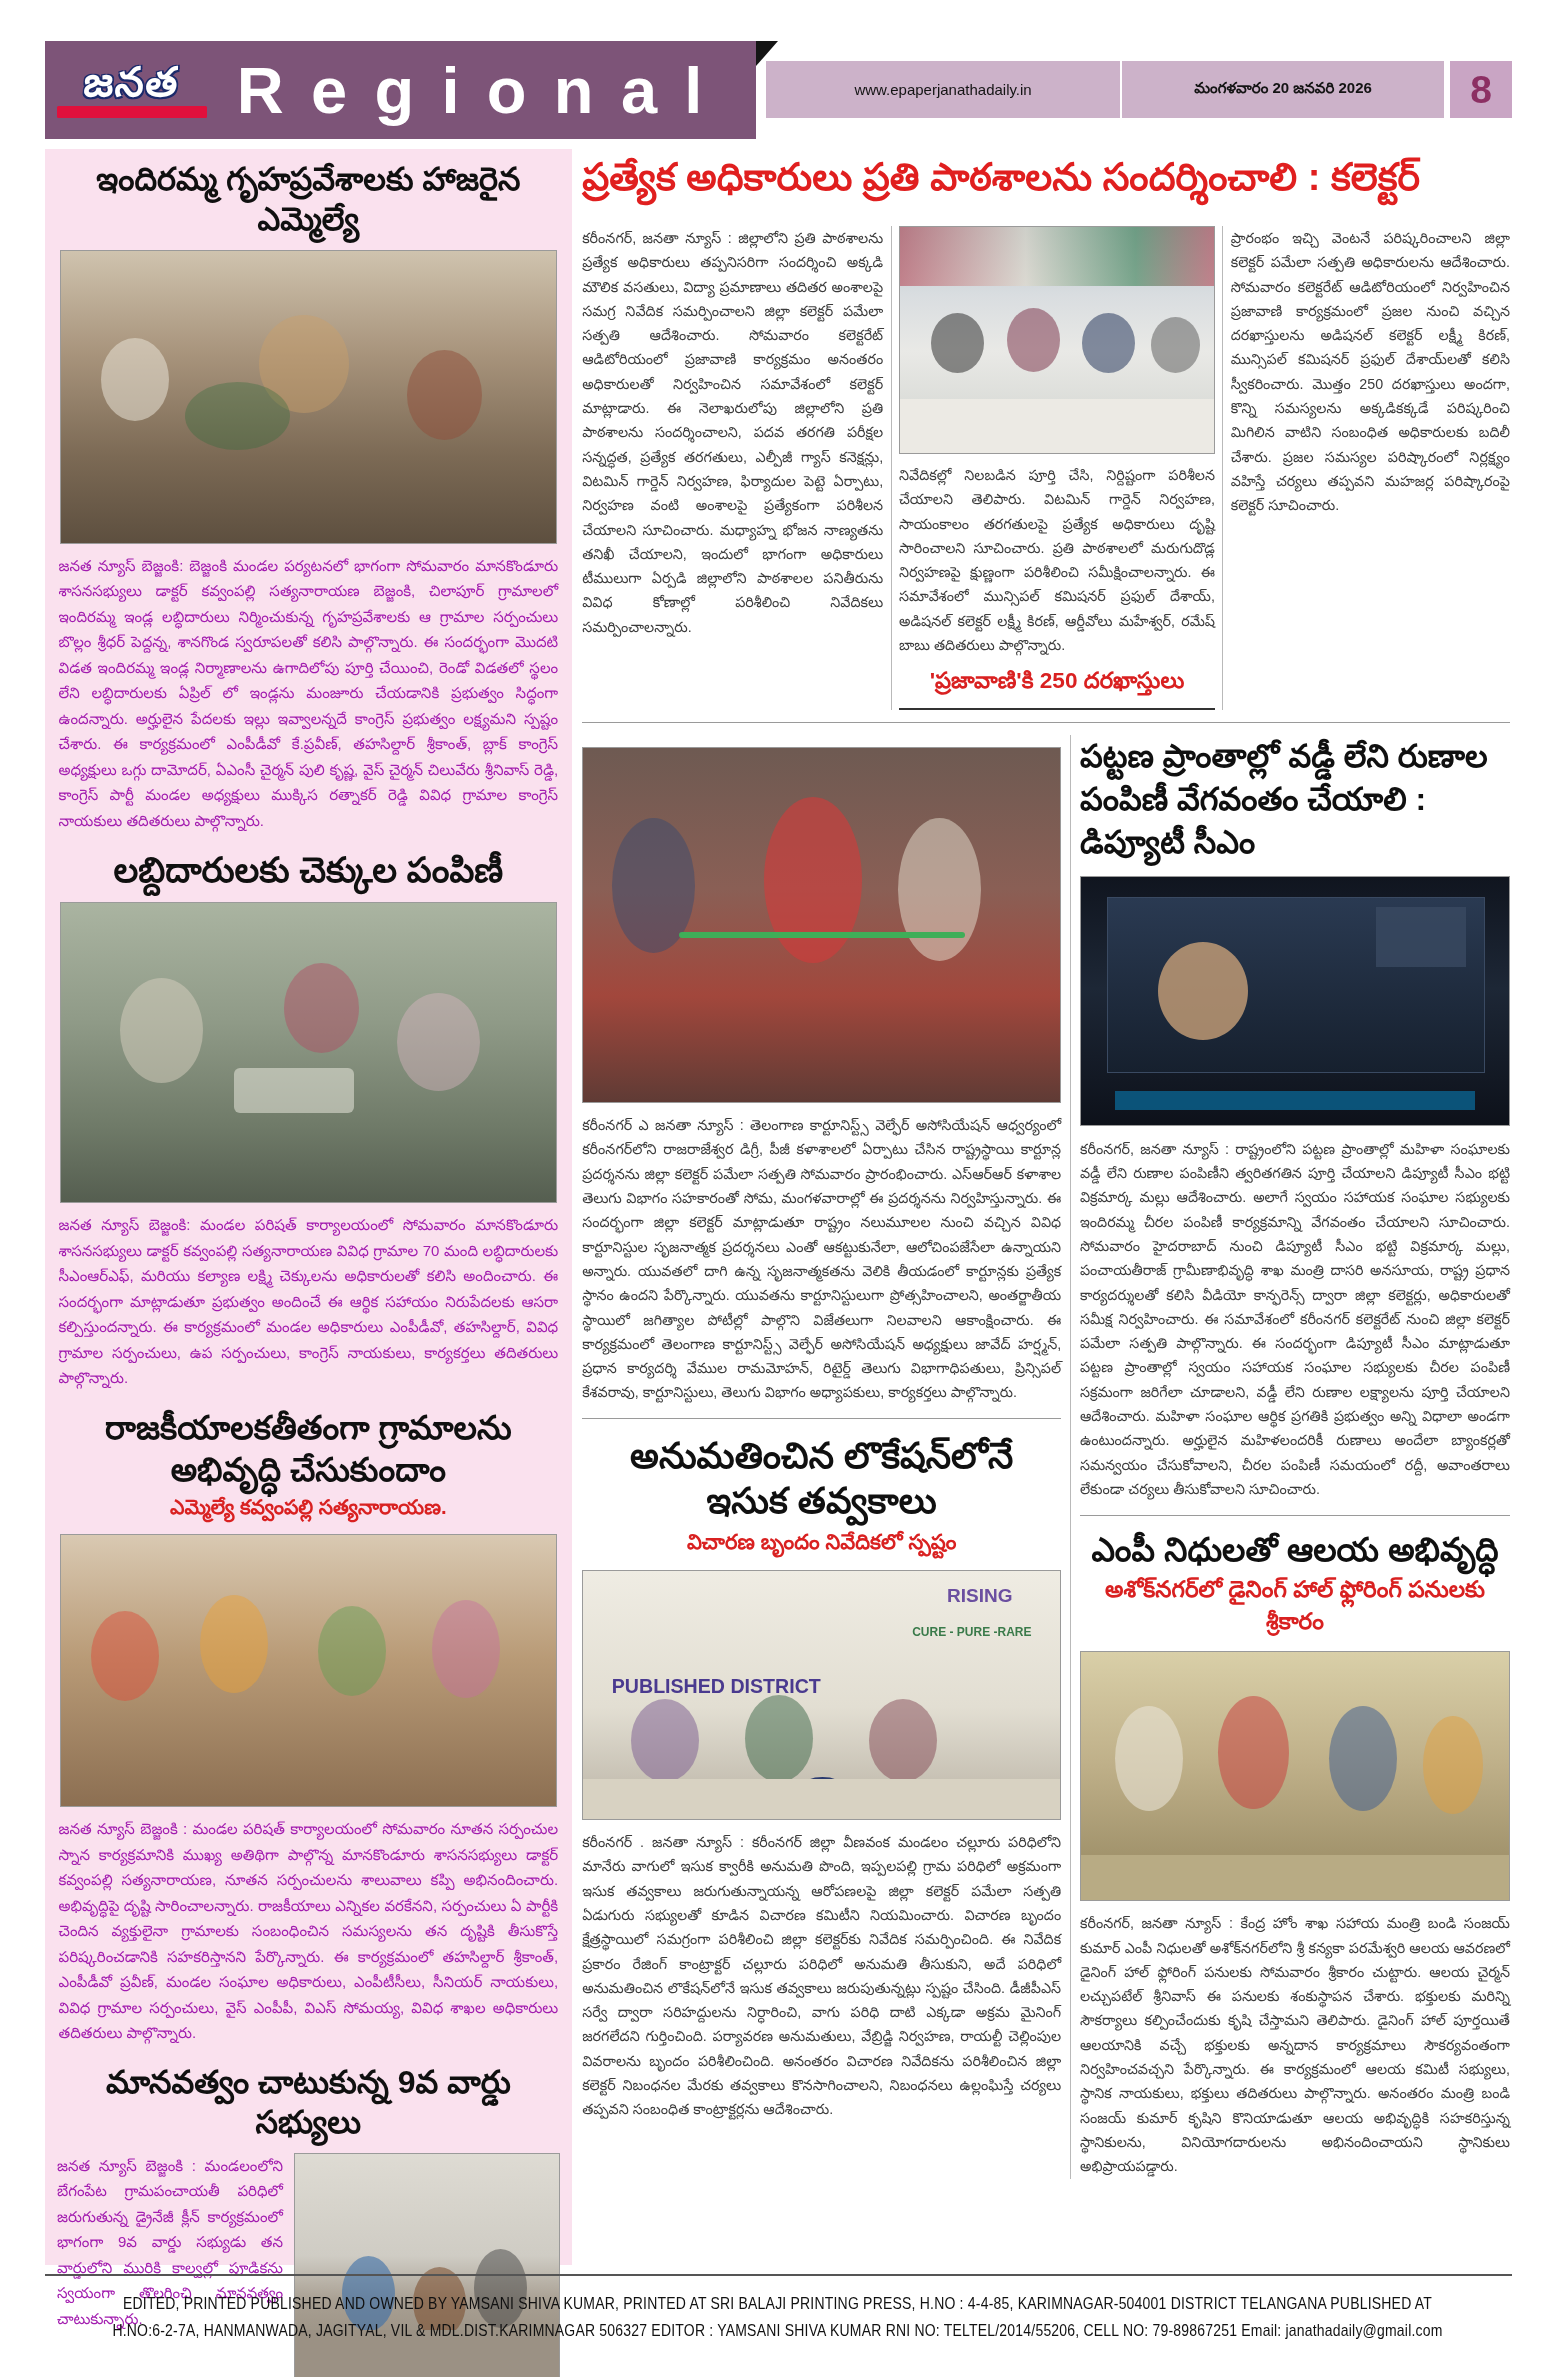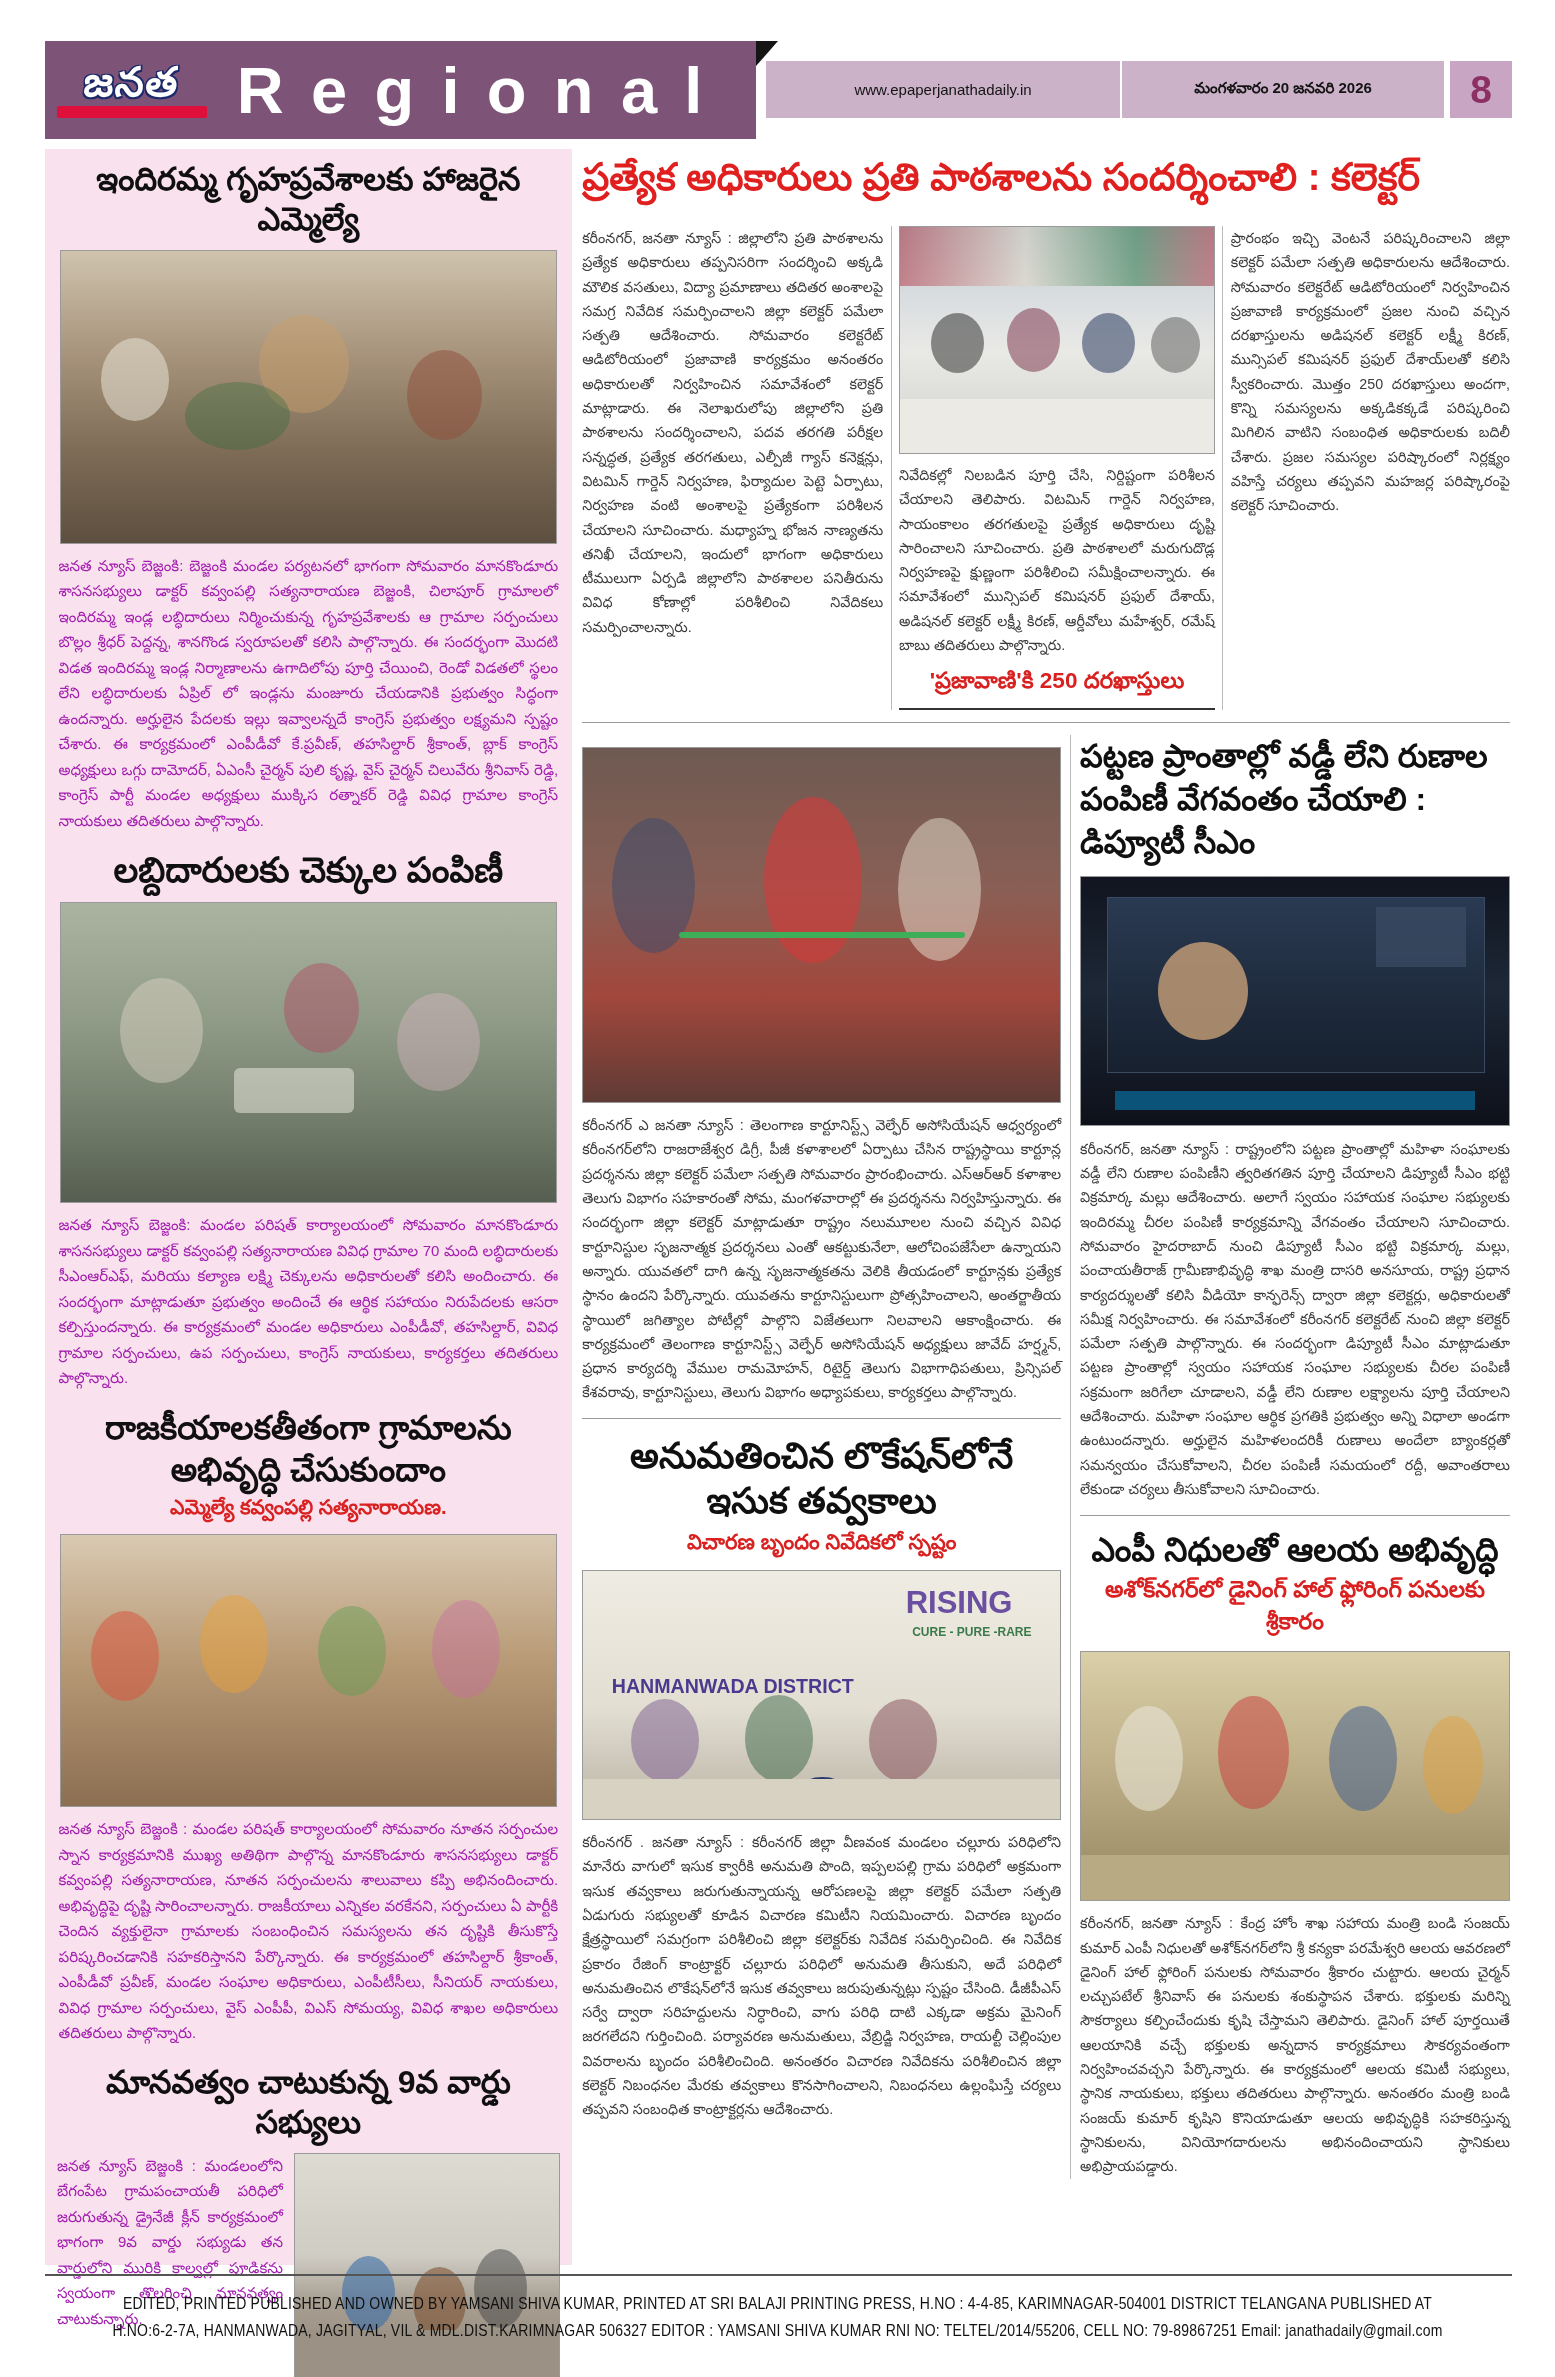--- a/index.html
+++ b/index.html
@@ -183,23 +183,23 @@
             </div>
             <div class="body-txt" style="font-size:14.3px;">కరీంనగర్ ఎ జనతా న్యూస్ : తెలంగాణ కార్టూనిస్ట్స్ వెల్ఫేర్ అసోసియేషన్ ఆధ్వర్యంలో కరీంనగర్‌లోని రాజరాజేశ్వర డిగ్రీ, పీజీ కళాశాలలో ఏర్పాటు చేసిన రాష్ట్రస్థాయి కార్టూన్ల ప్రదర్శనను జిల్లా కలెక్టర్ పమేలా సత్పతి సోమవారం ప్రారంభించారు. ఎస్ఆర్ఆర్ కళాశాల తెలుగు విభాగం సహకారంతో సోమ, మంగళవారాల్లో ఈ ప్రదర్శనను నిర్వహిస్తున్నారు. ఈ సందర్భంగా జిల్లా కలెక్టర్ మాట్లాడుతూ రాష్ట్రం నలుమూలల నుంచి వచ్చిన వివిధ కార్టూనిస్టుల సృజనాత్మక ప్రదర్శనలు ఎంతో ఆకట్టుకునేలా, ఆలోచింపజేసేలా ఉన్నాయని అన్నారు. యువతలో దాగి ఉన్న సృజనాత్మకతను వెలికి తీయడంలో కార్టూన్లకు ప్రత్యేక స్థానం ఉందని పేర్కొన్నారు. యువతను కార్టూనిస్టులుగా ప్రోత్సహించాలని, అంతర్జాతీయ స్థాయిలో జగిత్యాల పోటీల్లో పాల్గొని విజేతలుగా నిలవాలని ఆకాంక్షించారు. ఈ కార్యక్రమంలో తెలంగాణ కార్టూనిస్ట్స్ వెల్ఫేర్ అసోసియేషన్ అధ్యక్షులు జావేద్ హర్ష్మన్, ప్రధాన కార్యదర్శి వేముల రామమోహన్, రిటైర్డ్ తెలుగు విభాగాధిపతులు, ప్రిన్సిపల్ కేశవరావు, కార్టూనిస్టులు, తెలుగు విభాగం అధ్యాపకులు, కార్యకర్తలు పాల్గొన్నారు.</div>
           </div>
 
           <div class="hline" style="margin:13.5px 0;"></div>
 
           <div class="art">
             <div class="h-black" style="font-size:36px;padding:0 7.5px;">అనుమతించిన లొకేషన్‌లోనే ఇసుక తవ్వకాలు</div>
             <div class="sub-red" style="font-size:21px;margin-top:7.5px;">విచారణ బృందం నివేదికలో స్పష్టం</div>
             <div class="photo p-C" style="height:248px;margin:10.5px 0 10.5px 0;">
-              <div class="ph-text" style="right:10%;top:6%;font-size:31px;color:#6b4fa0;">RISING</div>
+              <div class="ph-text" style="right:10%;top:6%;font-size:19px;color:#6b4fa0;">RISING</div>
               <div class="ph-text" style="right:6%;top:22%;font-size:12px;color:#3a7a4a;">CURE - PURE -RARE</div>
-              <div class="ph-text" style="left:6%;top:42%;font-size:19.6px;color:#4a3a8f;">HANMANWADA DISTRICT</div>
+              <div class="ph-text" style="left:6%;top:42%;font-size:19.6px;color:#4a3a8f;">PUBLISHED DISTRICT</div>
               <div class="ph-text" style="left:46%;bottom:10%;font-size:11.3px;color:#ffffff;background:#2a3a6e;padding:2.3px 6px;border-radius:50%;">I&amp;PR</div>
               <div class="blob" style="left:10%;top:52%;width:68px;height:83px;background:#7a5a8f;opacity:.5;"></div>
               <div class="blob" style="left:34%;top:50%;width:68px;height:87px;background:#2a5a3a;opacity:.45;"></div>
               <div class="blob" style="left:60%;top:52%;width:68px;height:83px;background:#7a3a4a;opacity:.45;"></div>
               <div style="position:absolute;left:0;bottom:0;width:100%;height:16%;background:#d8d2c2;"></div>
             </div>
             <div class="body-txt" style="font-size:14.3px;">కరీంనగర్ . జనతా న్యూస్ : కరీంనగర్ జిల్లా వీణవంక మండలం చల్లూరు పరిధిలోని మానేరు వాగులో ఇసుక క్వారీకి అనుమతి పొంది, ఇప్పలపల్లి గ్రామ పరిధిలో అక్రమంగా ఇసుక తవ్వకాలు జరుగుతున్నాయన్న ఆరోపణలపై జిల్లా కలెక్టర్ పమేలా సత్పతి ఏడుగురు సభ్యులతో కూడిన విచారణ కమిటీని నియమించారు. విచారణ బృందం క్షేత్రస్థాయిలో సమగ్రంగా పరిశీలించి జిల్లా కలెక్టర్‌కు నివేదిక సమర్పించింది. ఈ నివేదిక ప్రకారం రేజింగ్ కాంట్రాక్టర్ చల్లూరు పరిధిలో అనుమతి తీసుకుని, అదే పరిధిలో అనుమతించిన లొకేషన్‌లోనే ఇసుక తవ్వకాలు జరుపుతున్నట్లు స్పష్టం చేసింది. డీజీపీఎస్ సర్వే ద్వారా సరిహద్దులను నిర్ధారించి, వాగు పరిధి దాటి ఎక్కడా అక్రమ మైనింగ్ జరగలేదని గుర్తించింది. పర్యావరణ అనుమతులు, వేబ్రిడ్జి నిర్వహణ, రాయల్టీ చెల్లింపుల వివరాలను బృందం పరిశీలించింది. అనంతరం విచారణ నివేదికను పరిశీలించిన జిల్లా కలెక్టర్ నిబంధనల మేరకు తవ్వకాలు కొనసాగించాలని, నిబంధనలు ఉల్లంఘిస్తే చర్యలు తప్పవని సంబంధిత కాంట్రాక్టర్లను ఆదేశించారు.</div>
           </div>
 
         </div>

